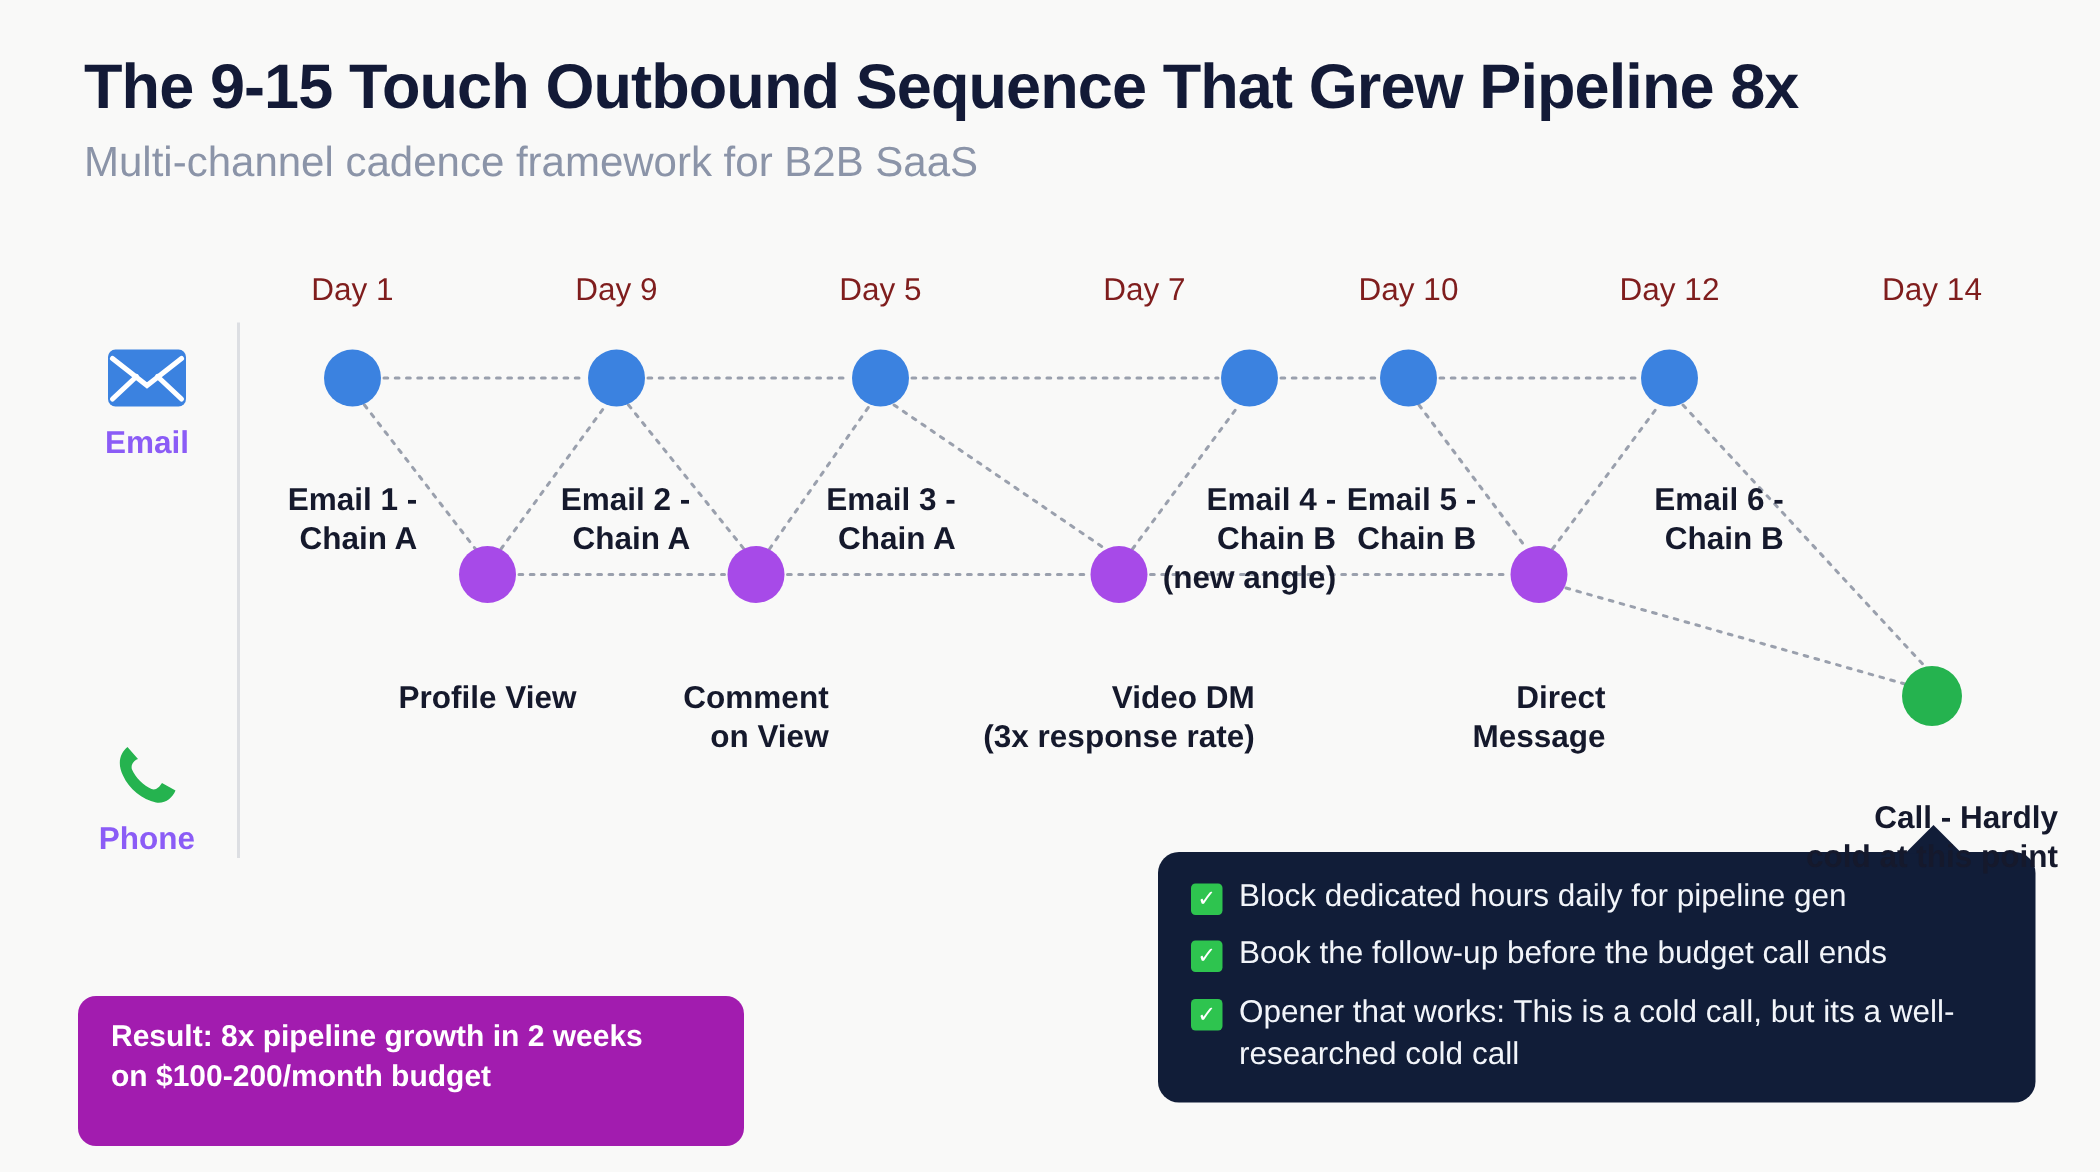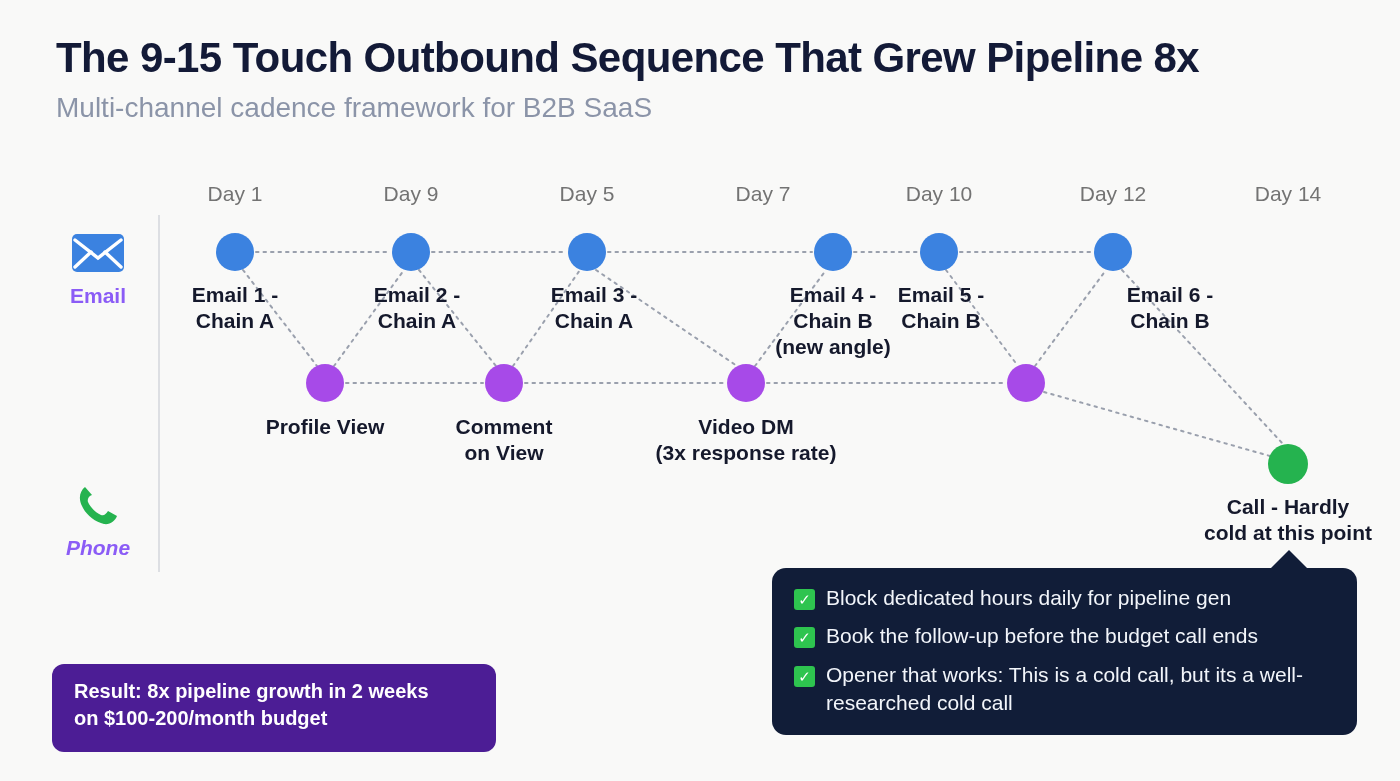--- a/index.html
+++ b/index.html
@@ -29,49 +29,49 @@
   }
   .channel { position: absolute; width: 120px; text-align: center; }
   .channel .ico { display: block; height: 56px; line-height: 56px; }
   .channel .ico svg { vertical-align: middle; }
   .channel .nm {
     display: block; margin-top: 4px;
     font-size: 21px; font-weight: bold; color: #8b5cf6;
   }
   #ch-email  { left: 38px; top: 224px; }
   #ch-social { left: 38px; top: 350px; }
-  #ch-phone  { left: 38px; top: 476px; font-style: italic; }
+  #ch-phone  { left: 38px; top: 488px; }
 
   
   .day-label {
     position: absolute; top: 182px;
-    font-size: 21px; color: #737373;
+    font-size: 21px; color: #7f1d1d;
     transform: translateX(-50%); white-space: nowrap;
   }
   svg.wires { position: absolute; left: 0; top: 0; width: 1400px; height: 781px; pointer-events: none; }
 
   .node {
     position: absolute; border-radius: 50%;
     transform: translate(-50%, -50%);
   }
   .node.email  { width: 38px; height: 38px; background: #3b82e0; }
   .node.social { width: 38px; height: 38px; background: #a74ae8; }
   .node.call   { width: 40px; height: 40px; background: #25b34f; }
 
   .node-label {
     position: absolute; transform: translateX(-50%);
     font-size: 21px; font-weight: bold; color: #15192c;
-    line-height: 1.23; text-align: center; white-space: pre; z-index: 3;
+    line-height: 1.23; text-align: right; white-space: pre; z-index: 3; margin-top: 39px;
   }
 
   
   .result-badge {
     position: absolute; left: 52px; top: 664px;
-    width: 444px; padding: 14px 20px 20px 22px;
-    background: #4c1d95; border-radius: 12px;
+    width: 444px; padding: 14px 20px 32px 22px;
+    background: #a21caf; border-radius: 12px;
     color: #ffffff; font-size: 20px; font-weight: bold; line-height: 1.35;
   }
 
   
   .tooltip {
     position: absolute; left: 772px; top: 568px;
     width: 585px; padding: 16px 20px 18px 22px;
     background: #111d38; border-radius: 14px;
   }
   .tooltip .tail {
@@ -167,33 +167,35 @@
 Chain A</div>
   <div class="node-label" style="left:417px;top:282px">Email 2 -
 Chain A</div>
   <div class="node-label" style="left:594px;top:282px">Email 3 -
 Chain A</div>
   <div class="node-label" style="left:833px;top:282px">Email 4 -
 Chain B
 (new angle)</div>
   <div class="node-label" style="left:941px;top:282px">Email 5 -
 Chain B</div>
-  <div class="node-label" style="left:1170px;top:282px">Email 6 -
+  <div class="node-label" style="left:1146px;top:282px">Email 6 -
 Chain B</div>
 
   <div class="node social" style="left:325px;top:383px"></div>
   <div class="node social" style="left:504px;top:383px"></div>
   <div class="node social" style="left:746px;top:383px"></div>
   <div class="node social" style="left:1026px;top:383px"></div>
 
   <div class="node-label" style="left:325px;top:414px">Profile View</div>
   <div class="node-label" style="left:504px;top:414px">Comment
 on View</div>
   <div class="node-label" style="left:746px;top:414px">Video DM
 (3x response rate)</div>
+  <div class="node-label" style="left:1026px;top:414px">Direct
+Message</div>
 
   <div class="node call" style="left:1288px;top:464px"></div>
   <div class="node-label" style="left:1288px;top:494px">Call - Hardly
 cold at this point</div>
 
   <div class="result-badge">
     <div>Result: 8x pipeline growth in 2 weeks</div>
     <div>on $100-200/month budget</div>
   </div>
 

